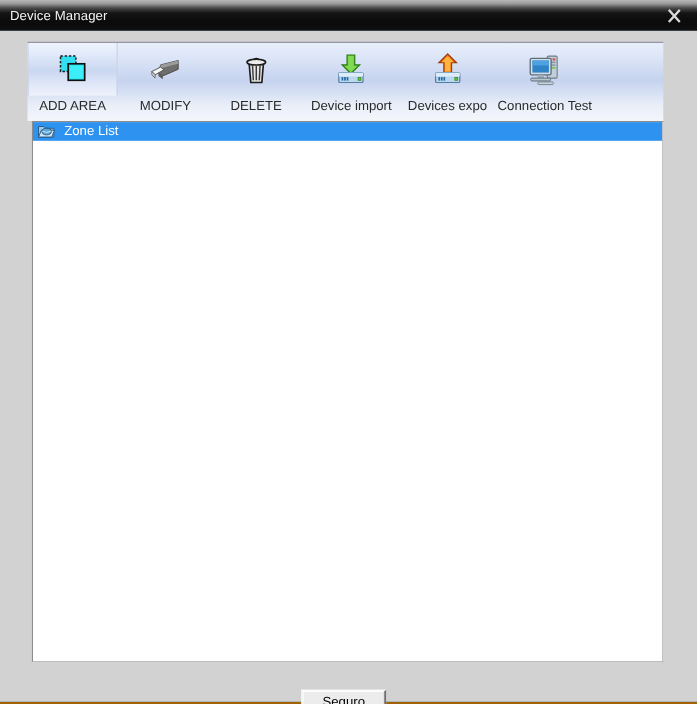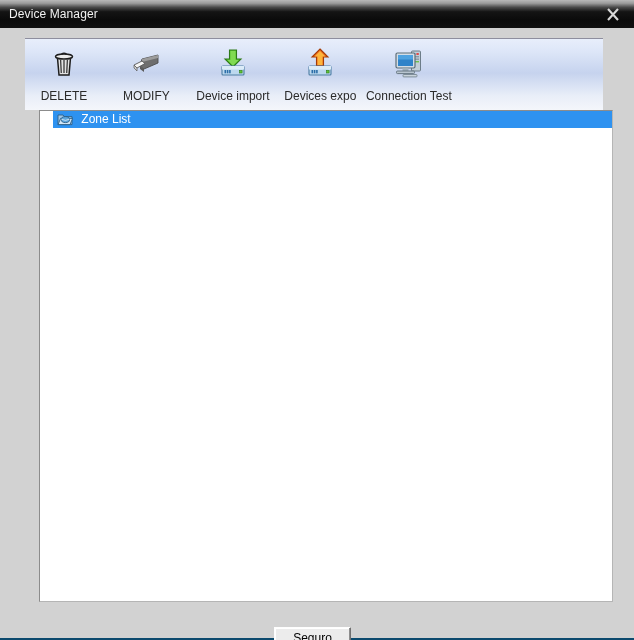--- a/index.html
+++ b/index.html
@@ -14,21 +14,21 @@
     overflow: hidden;
   }
 
   
   #window {
     position: relative;
     width: 634px;
     height: 640px;
     background: #0c4a6e;
     box-sizing: border-box;
-    border-bottom: 2px solid #0c4a6e;
+    border-bottom: 2px solid #a16207;
   }
 
   
   #titlebar {
     position: absolute;
     left: 0; top: 0;
     width: 634px;
     height: 28px;
     background: linear-gradient(to bottom,
         #b9b9b9 0%, #9a9a9a 12%, #4a4a4a 26%,
@@ -115,31 +115,30 @@
   .tb-icon {
     display: inline-block;
     width: 34px;
     height: 34px;
     vertical-align: top;
   }
 
   
   #tree-panel {
     position: absolute;
-    left: 39px;
+    left: 29px;
     top: 82px;
     width: 574px;
     height: 492px;
     background: #ffffff;
     border: 1px solid #8c8c8c;
     border-right-color: #b5b5b5;
     border-bottom-color: #b5b5b5;
     box-sizing: border-box;
     overflow: hidden;
-    padding-left: 13px;
   }
   .tree-row {
     position: relative;
     height: 17px;
     line-height: 17px;
     padding-left: 4px;
     font-size: 12px;
     color: #000;
     white-space: nowrap;
     cursor: default;
@@ -201,48 +200,58 @@
         <path d="M8 6 L18 17 M18 6 L8 17" stroke="#d8d8d8" stroke-width="2.1" fill="none" stroke-linecap="butt"></path>
       </svg>
     </div>
   </div>
 
   <div id="client">
 
     <div id="toolbar">
 
       
-
-      
-
-      
-      <div class="tb-btn" style="width:78px">
-        <span class="tb-icon-wrap">
-          <svg class="tb-icon" viewBox="0 0 34 34">
-            <path d="M10.5 12 L12 29 L22 29 L23.5 12 Z" fill="#e3e3e3" stroke="#1e1e1e" stroke-width="1.5"></path>
-            <path d="M13.6 14 L14.3 27 M17 14 L17 27 M20.4 14 L19.7 27" stroke="#3b3b3b" stroke-width="1.3"></path>
-            <ellipse cx="17" cy="10.5" rx="8.5" ry="2.6" fill="#ececec" stroke="#1e1e1e" stroke-width="1.5"></ellipse>
-            <path d="M14.5 8.2 Q17 6.3 19.5 8.2" stroke="#1e1e1e" stroke-width="1.5" fill="none"></path>
-          </svg>
-        </span>
-        <span class="tb-label">DELETE</span>
-      </div>
+      <div class="tb-btn hovered" style="width:82px">
+        <span class="tb-icon-wrap">
+          <svg class="tb-icon" viewBox="0 0 34 34">
+            <rect x="6" y="5" width="14" height="14" fill="#31dff2" stroke="#1b1b1b" stroke-width="1.4" stroke-dasharray="2.2 1.6"></rect>
+            <rect x="13" y="12" width="15" height="15" fill="#1fe3ef" stroke="#111" stroke-width="1.5"></rect>
+            <rect x="14.5" y="13.5" width="12" height="12" fill="#3ceef8" stroke="none"></rect>
+          </svg>
+        </span>
+        <span class="tb-label">ADD AREA</span>
+      </div>
+
+      
 
       
       <div class="tb-btn" style="width:78px">
         <span class="tb-icon-wrap">
           <svg class="tb-icon" viewBox="0 0 34 34">
             <polygon points="11,20 13,13 29,9 29,17 15,23" fill="#6e6e6e" stroke="#4d4d4d" stroke-width="0.9"></polygon>
             <polygon points="13,13 29,9 29,12 13,16" fill="#9c9c9c"></polygon>
             <polygon points="11,20 15,23 15,26 11,23" fill="#5a5a5a"></polygon>
             <polygon points="5,19 13,15 16,17.5 8,22" fill="#f5f5f5" stroke="#575757" stroke-width="0.9"></polygon>
             <polygon points="5,19 8,22 8,25 5,22" fill="#cfcfcf" stroke="#575757" stroke-width="0.7"></polygon>
           </svg>
         </span>
         <span class="tb-label">MODIFY</span>
+      </div>
+
+      
+      <div class="tb-btn" style="width:78px">
+        <span class="tb-icon-wrap">
+          <svg class="tb-icon" viewBox="0 0 34 34">
+            <path d="M10.5 12 L12 29 L22 29 L23.5 12 Z" fill="#e3e3e3" stroke="#1e1e1e" stroke-width="1.5"></path>
+            <path d="M13.6 14 L14.3 27 M17 14 L17 27 M20.4 14 L19.7 27" stroke="#3b3b3b" stroke-width="1.3"></path>
+            <ellipse cx="17" cy="10.5" rx="8.5" ry="2.6" fill="#ececec" stroke="#1e1e1e" stroke-width="1.5"></ellipse>
+            <path d="M14.5 8.2 Q17 6.3 19.5 8.2" stroke="#1e1e1e" stroke-width="1.5" fill="none"></path>
+          </svg>
+        </span>
+        <span class="tb-label">DELETE</span>
       </div>
 
       
       <div class="tb-btn" style="width:86px">
         <span class="tb-icon-wrap">
           <svg class="tb-icon" viewBox="0 0 34 34">
             <path d="M13.5 4 L20.5 4 L20.5 13 L25 13 L17 21 L9 13 L13.5 13 Z" fill="#5ec832" stroke="#2e7a18" stroke-width="1.1"></path>
             <path d="M14.5 5 L19.5 5 L19.5 14 L22.5 14 L17 19.5 L11.5 14 L14.5 14 Z" fill="#8ee05e" opacity="0.75"></path>
             <rect x="6" y="20" width="22" height="9" rx="1" fill="#bcd8ee" stroke="#4e7ea4" stroke-width="1.1"></rect>
             <rect x="6" y="20" width="22" height="3.5" fill="#dcecf8"></rect>

